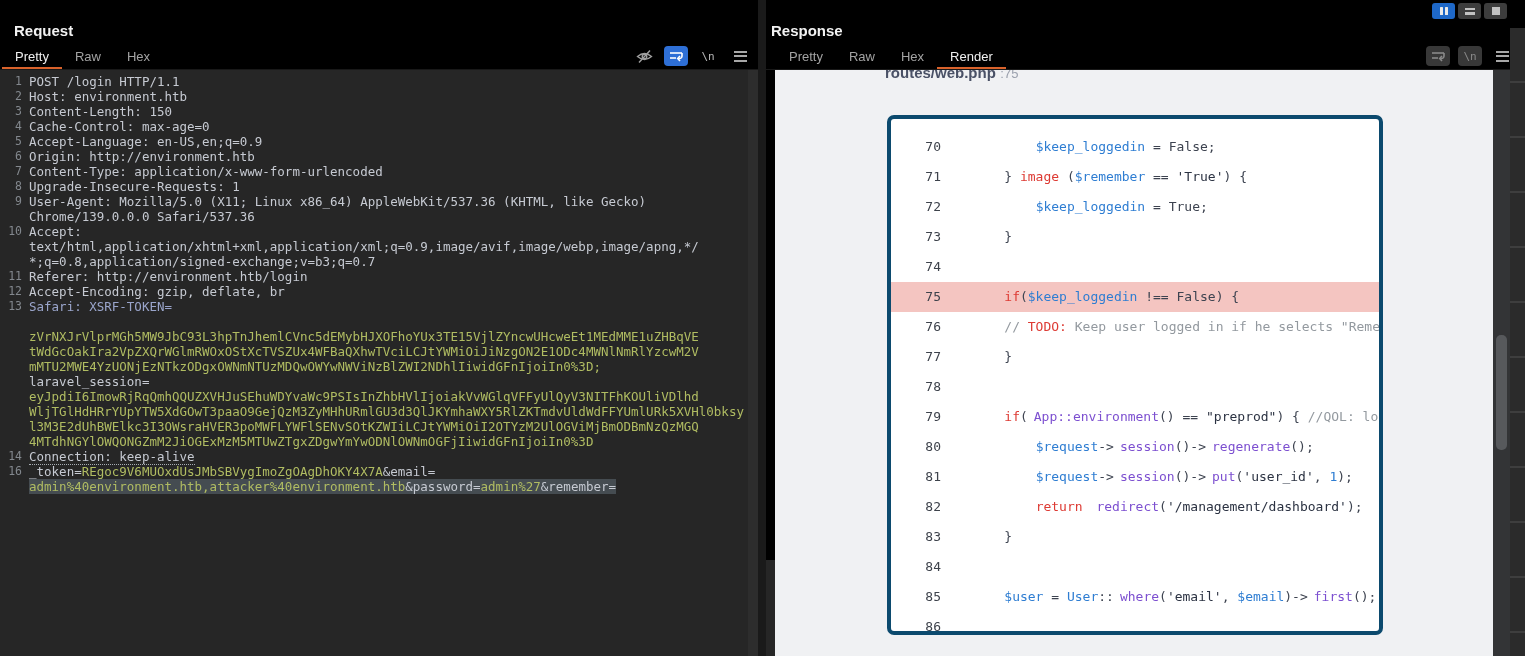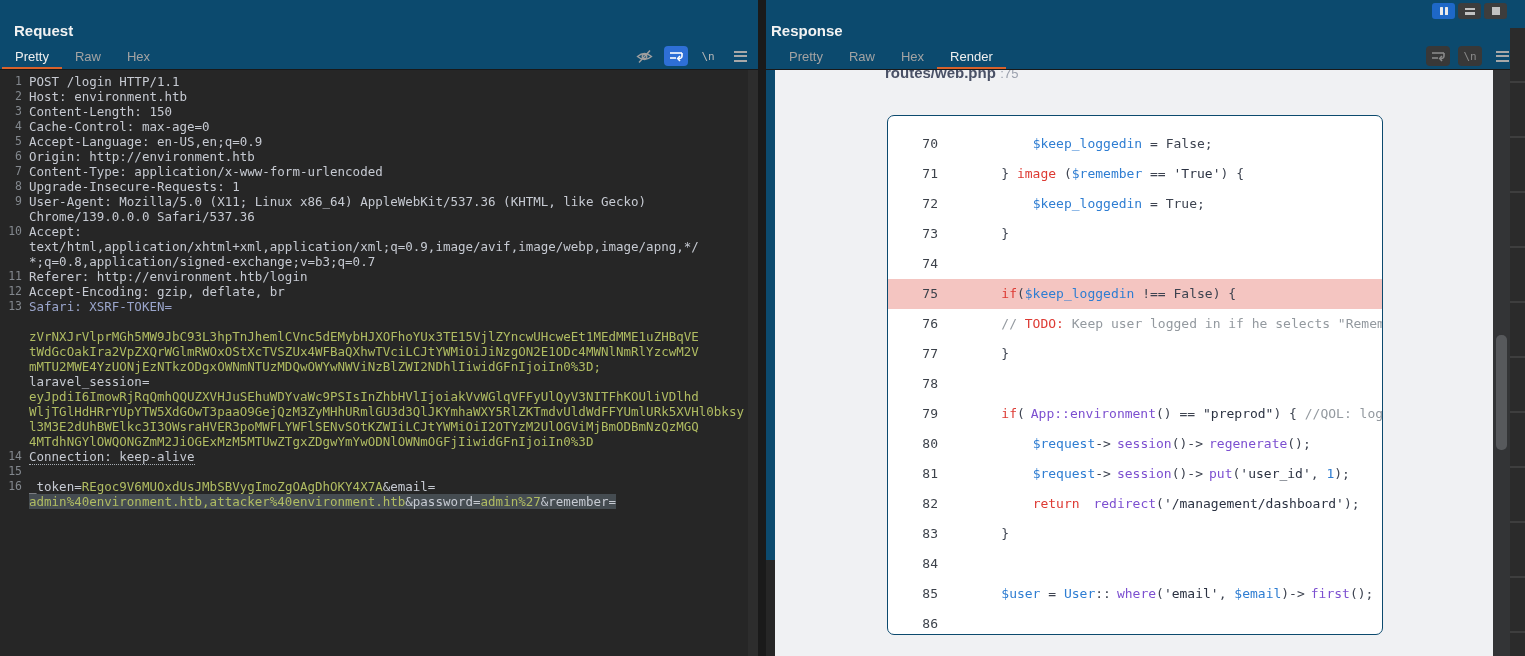--- a/index.html
+++ b/index.html
@@ -1,18 +1,18 @@
 <!DOCTYPE html>
 <html><head>
 <meta charset="utf-8">
 <style>
   * { margin:0; padding:0; box-sizing:border-box; }
   html,body { width:1525px; height:656px; overflow:hidden; background:#262626;
               font-family:"Liberation Sans", sans-serif; }
-  .app { position:relative; width:1525px; height:560px; background:#0c4a6e; }
+  .app { position:relative; width:1525px; height:560px; background:#000000; }
 
   
   .win-controls { position:absolute; top:3px; left:1432px; display:flex; gap:3px; }
   .win-btn { width:23px; height:16px; border-radius:3px; background:#3d3d3d;
              display:flex; align-items:center; justify-content:center; gap:2px; }
   .win-btn.active { background:#1e68c8; }
   .pause-bar { width:3px; height:8px; background:#eaeaea; border-radius:0.5px; }
   .eq-wrap { display:flex; flex-direction:column; gap:2px; }
   .eq-bar { width:10px; height:2.5px; background:#c2c2c2; }
   .stop-sq { width:8px; height:8px; background:#c2c2c2; }
@@ -59,21 +59,21 @@
   .sel-bg { background:#454c51; }
   .req-scroll { position:absolute; top:70px; left:748px; width:10px; bottom:0; background:#2d2d2d; }
 
   
   .render-area { position:absolute; top:70px; left:9px; width:718px; height:586px;
                  background:#f0f1f3; overflow:hidden; }
   .render-heading { margin:-6px 18px 0 110px; white-space:nowrap; }
   .rh-file { font-size:15px; font-weight:bold; color:#4a5166; }
   .rh-line { font-size:13px; color:#9ba1ad; }
   .code-card { position:absolute; left:112px; top:45px; width:496px; height:520px;
-               background:#ffffff; border:1px solid #0c4a6e; border-radius:7px;
+               background:#ffffff; border:4px solid #0c4a6e; border-radius:7px;
                overflow:hidden; padding-top:13px;
                font-family:"DejaVu Sans Mono", monospace; font-size:13px; }
   .code-row { height:30px; line-height:30px; white-space:pre; }
   .code-row.hl { background:#f4c5c1; }
   .code-ln { display:inline-block; width:50px; text-align:right; color:#3d424b; }
   .code-txt { margin-left:32px; }
   .cs-pl { color:#3d4350; }
   .cs-k  { color:#dd3a33; }
   .cs-v  { color:#2e7dd2; }
   .cs-m  { color:#7c4fd0;margin-left:6px; }
@@ -164,21 +164,20 @@
         <div class="ed-row"><span class="ed-ln"></span></div>
         <div class="ed-row"><span class="ed-ln"></span><span class="ed-txt"><span class="seg-t">zVrNXJrVlprMGh5MW9JbC93L3hpTnJhemlCVnc5dEMybHJXOFhoYUx3TE15VjlZYncwUHcweEt1MEdMME1uZHBqVE</span></span></div>
         <div class="ed-row"><span class="ed-ln"></span><span class="ed-txt"><span class="seg-t">tWdGcOakIra2VpZXQrWGlmRWOxOStXcTVSZUx4WFBaQXhwTVciLCJtYWMiOiJiNzgON2E1ODc4MWNlNmRlYzcwM2V</span></span></div>
         <div class="ed-row"><span class="ed-ln"></span><span class="ed-txt"><span class="seg-t">mMTU2MWE4YzUONjEzNTkzODgxOWNmNTUzMDQwOWYwNWViNzBlZWI2NDhlIiwidGFnIjoiIn0%3D;</span></span></div>
         <div class="ed-row"><span class="ed-ln"></span><span class="ed-txt"><span class="seg-p">laravel_session=</span></span></div>
         <div class="ed-row"><span class="ed-ln"></span><span class="ed-txt"><span class="seg-t">eyJpdiI6ImowRjRqQmhQQUZXVHJuSEhuWDYvaWc9PSIsInZhbHVlIjoiakVvWGlqVFFyUlQyV3NITFhKOUliVDlhd</span></span></div>
         <div class="ed-row"><span class="ed-ln"></span><span class="ed-txt"><span class="seg-t">WljTGlHdHRrYUpYTW5XdGOwT3paaO9GejQzM3ZyMHhURmlGU3d3QlJKYmhaWXY5RlZKTmdvUldWdFFYUmlURk5XVHl0bksy</span></span></div>
         <div class="ed-row"><span class="ed-ln"></span><span class="ed-txt"><span class="seg-t">l3M3E2dUhBWElkc3I3OWsraHVER3poMWFLYWFlSENvSOtKZWIiLCJtYWMiOiI2OTYzM2UlOGViMjBmODBmNzQzMGQ</span></span></div>
         <div class="ed-row"><span class="ed-ln"></span><span class="ed-txt"><span class="seg-t">4MTdhNGYlOWQONGZmM2JiOGExMzM5MTUwZTgxZDgwYmYwODNlOWNmOGFjIiwidGFnIjoiIn0%3D</span></span></div>
         <div class="ed-row"><span class="ed-ln">14</span><span class="ed-txt"><span class="seg-p seg-dot">Connection: keep-alive</span></span></div>
-        <div class="ed-row"><span class="ed-ln">15</span><span class="ed-txt">&nbsp;</span></div>
         <div class="ed-row"><span class="ed-ln">16</span><span class="ed-txt"><span class="seg-p">_token=</span><span class="seg-t">REgoc9V6MUOxdUsJMbSBVygImoZgOAgDhOKY4X7A</span><span class="seg-p">&amp;email=</span></span></div>
         <div class="ed-row"><span class="ed-ln"></span><span class="ed-txt sel-bg"><span class="seg-t">admin%40environment.htb,attacker%40environment.htb</span><span class="seg-p">&amp;password=</span><span class="seg-t">admin%27</span><span class="seg-p">&amp;remember=</span></span></div>
       </div>
     <div class="req-scroll"></div>
   </section>
 
   <div class="divider"></div>
 
   <section class="panel response-panel">
     <div class="panel-title">Response</div>

